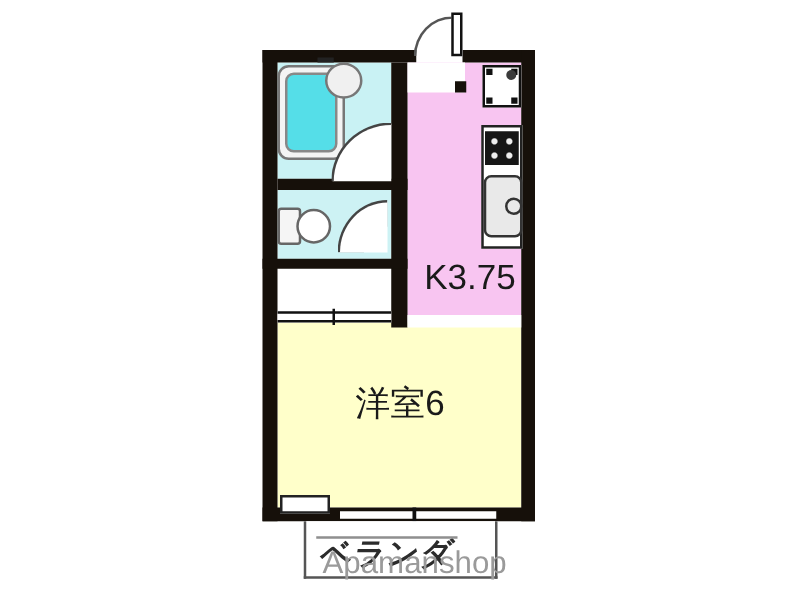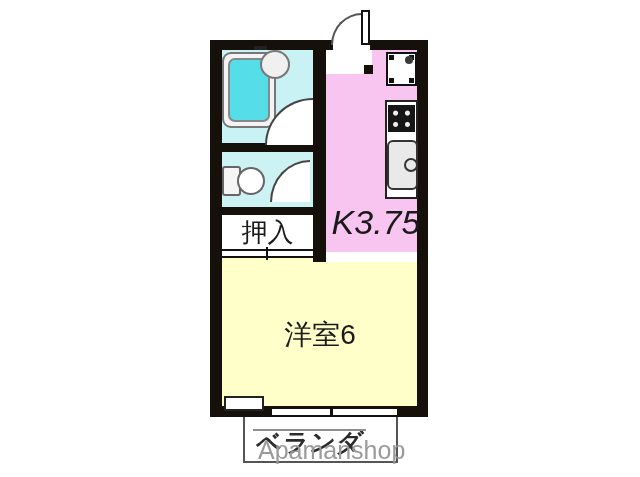--- a/index.html
+++ b/index.html
@@ -71,20 +71,19 @@
                                radial-gradient(circle at 72% 72%, #eee 2px, transparent 3px);"></div>
   <div class="abs" style="left:387px;top:140px;width:31px;height:50px;background:#e9e9e9;border:2px solid #333;border-radius:6px;"></div>
   <div class="abs" style="left:404px;top:158px;width:14px;height:14px;background:#e9e9e9;border:2px solid #333;border-radius:50%;"></div>
 
   <div class="abs" style="left:224px;top:396px;width:40px;height:15px;background:#fff;border:2px solid #222;"></div>
   <div class="abs" style="left:272px;top:409px;width:125px;height:6px;background:#ffffff;"></div>
   <div class="abs" style="left:330px;top:406px;width:3px;height:11px;background:#111;"></div>
 
   <div class="abs" style="left:243px;top:417px;width:155px;height:46px;background:#ffffff;border:2px solid #555;border-top:none;"></div>
 
-  <div class="abs room-label" style="left:222px;top:215px;width:91px;height:34px;font-size:26px;">押入</div>
-  <div class="abs room-label" style="left:330px;top:206px;width:92px;height:32px;font-size:34px;font-style:italic;">K3.75</div>
-  <div class="abs room-label" style="left:250px;top:318px;width:140px;height:34px;font-size:28px;">洋室6</div>
+  <div class="abs room-label" style="left:330px;top:206px;width:92px;height:32px;font-size:28px;">K3.75</div>
+  <div class="abs room-label" style="left:250px;top:306px;width:140px;height:34px;font-size:28px;">洋室6</div>
   <div class="abs room-label" style="left:255px;top:428px;width:110px;height:28px;font-size:25px;font-weight:bold;color:#2b2b2b;transform:skewX(-10deg);letter-spacing:1px;">ベランダ</div>
   <div class="abs" style="left:258px;top:436px;font-size:25px;color:#9a9a9a;letter-spacing:0px;">Apamanshop</div>
   <div class="abs" style="left:253px;top:429px;width:113px;height:2px;background:#8f8f8f;"></div>
 
 </div>
 
 </body></html>

